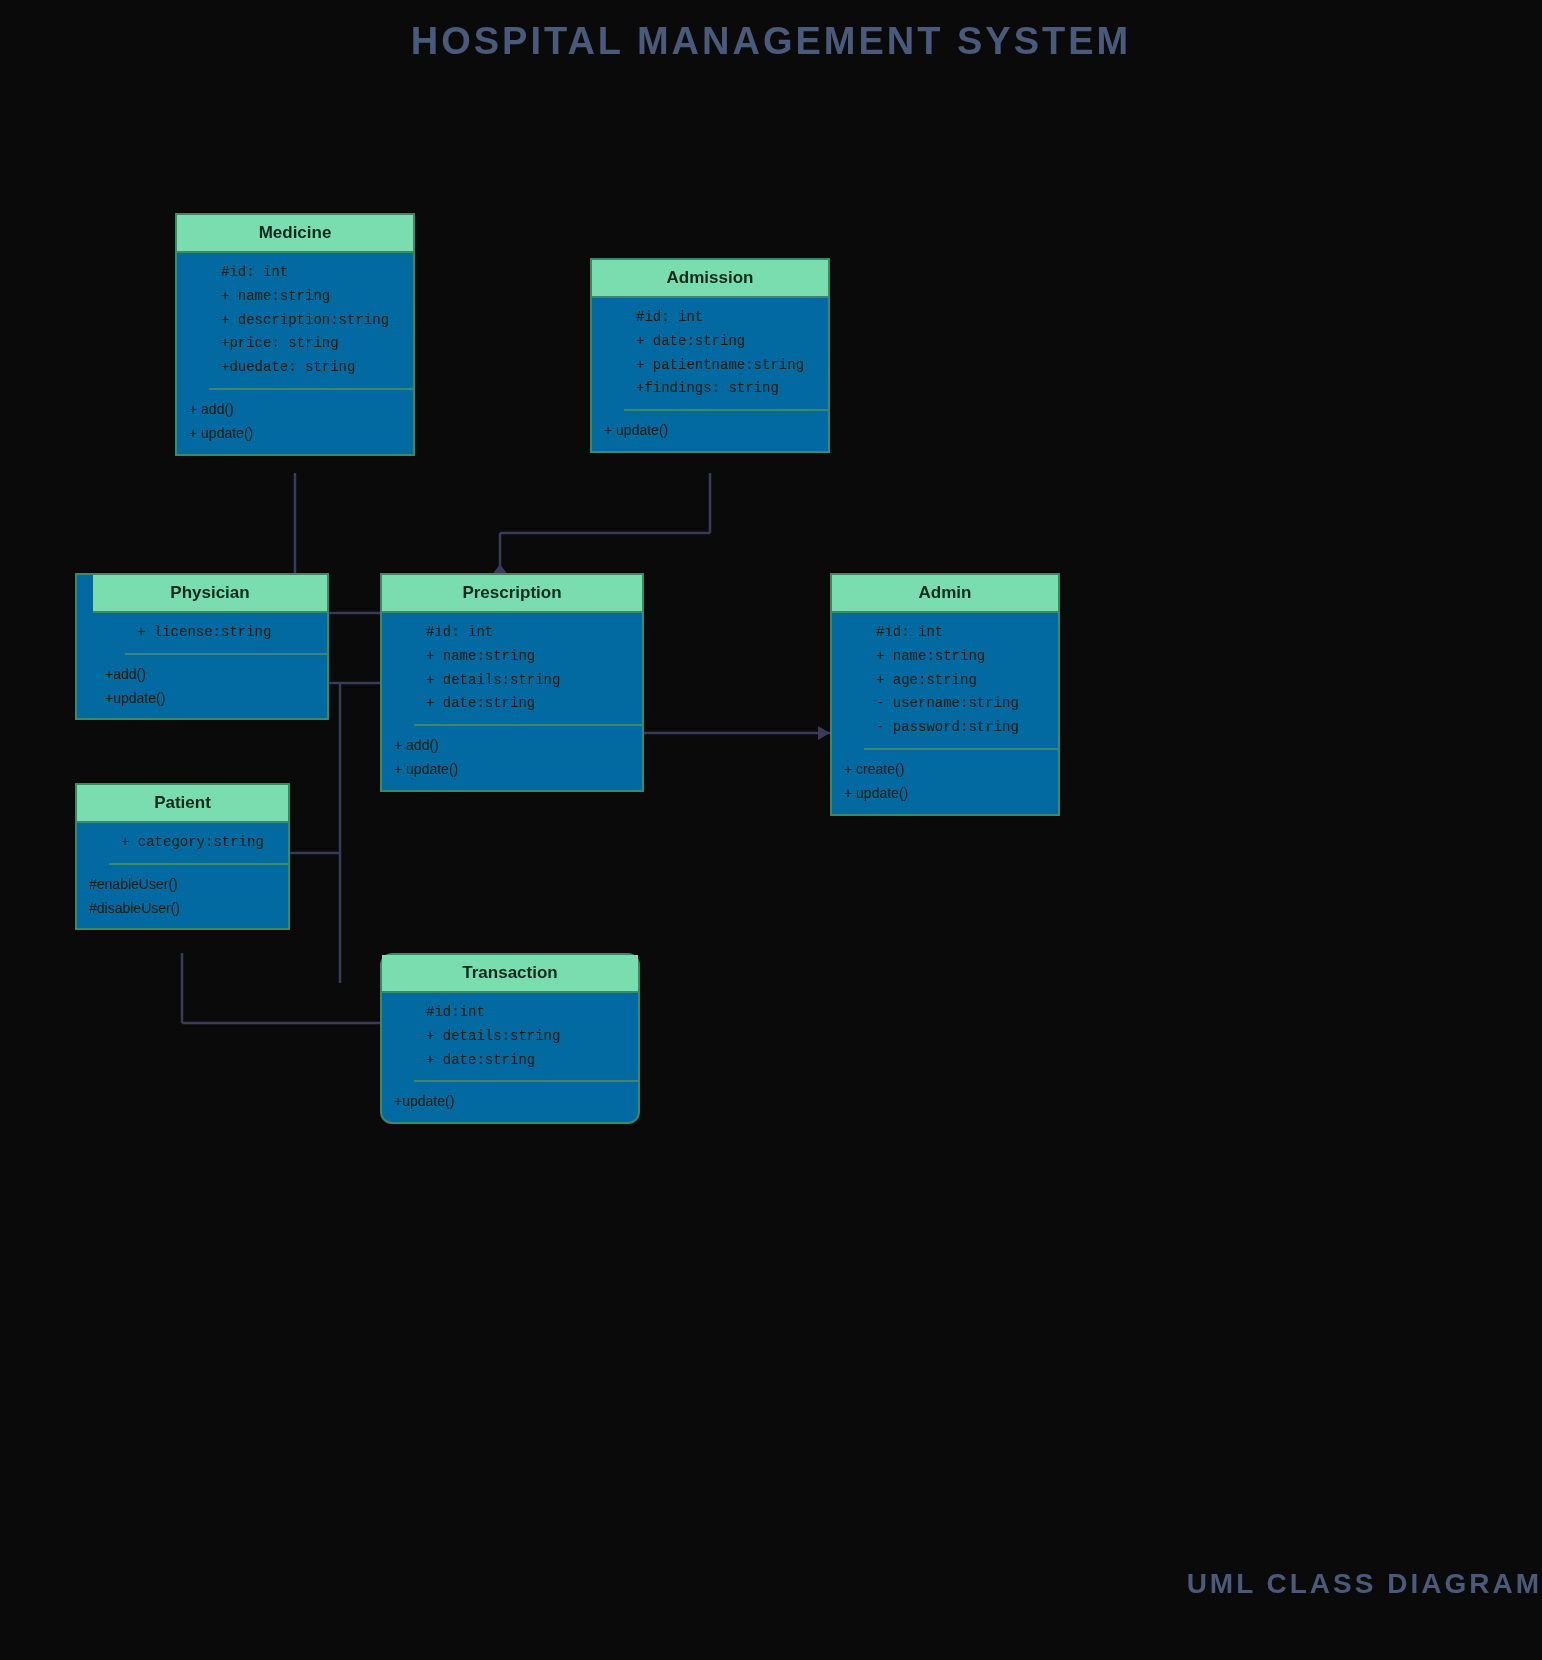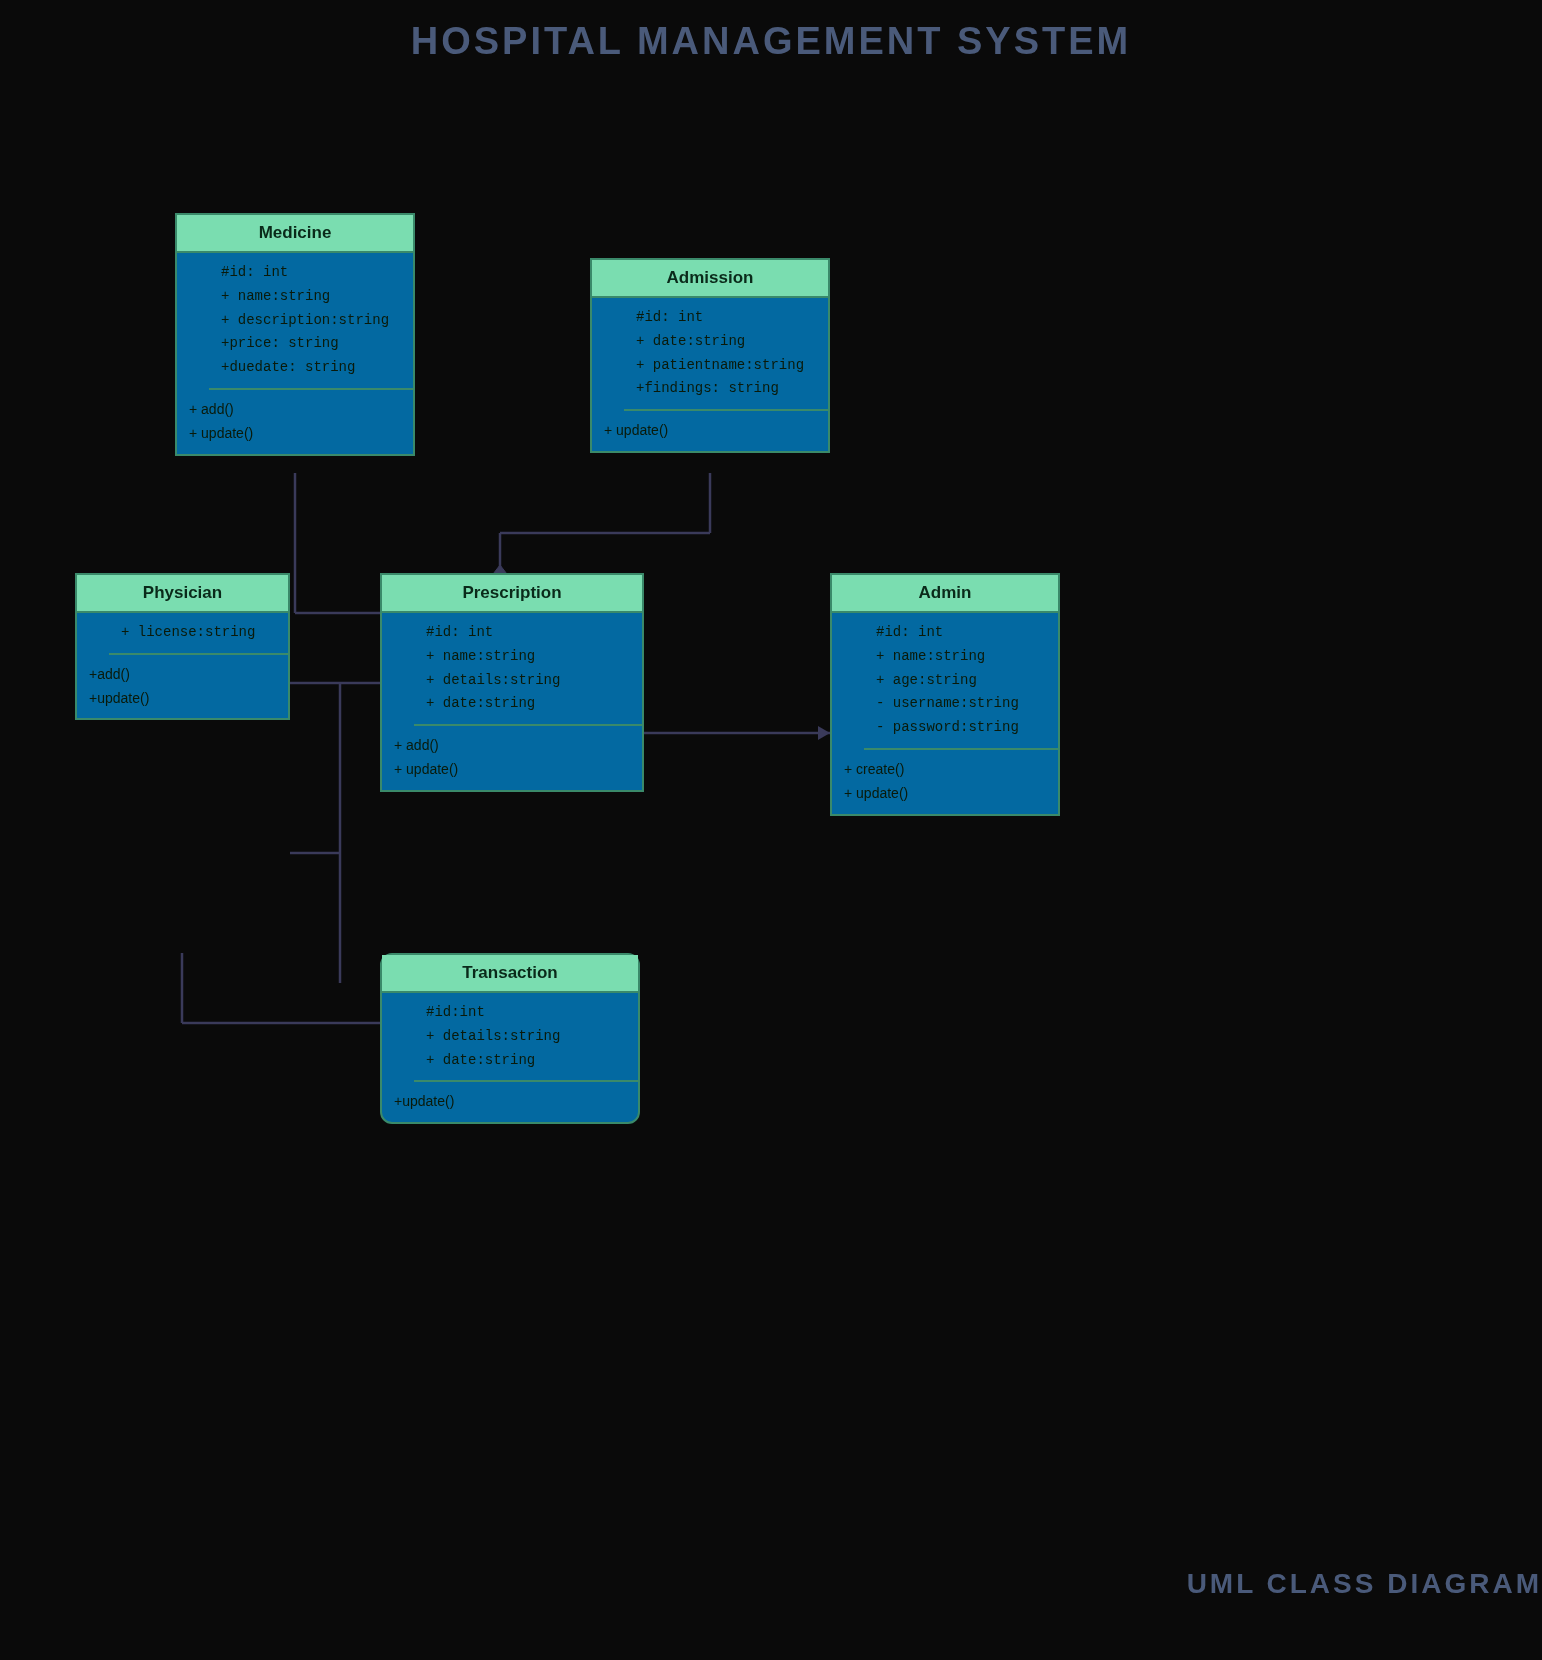--- a/index.html
+++ b/index.html
@@ -128,21 +128,21 @@
       <div>#id: int</div>
       <div>+ date:string</div>
       <div>+ patientname:string</div>
       <div>+findings: string</div>
     </div>
     <div class="class-methods">
       <div>+ update()</div>
     </div>
   </div>
 
-  <div class="uml-class" style="left:75px; top:490px; width:215px;">
+  <div class="uml-class" style="left:75px; top:490px; width:254px;padding-left:16px;">
     <div class="class-name">Physician</div>
     <div class="class-attrs">
       <div>+ license:string</div>
     </div>
     <div class="class-methods">
       <div>+add()</div>
       <div>+update()</div>
     </div>
   </div>
 
@@ -168,20 +168,30 @@
       <div>+ age:string</div>
       <div>- username:string</div>
       <div>- password:string</div>
     </div>
     <div class="class-methods">
       <div>+ create()</div>
       <div>+ update()</div>
     </div>
   </div>
 
+  <div class="uml-class" style="left:75px; top:700px; width:215px;">
+    <div class="class-name">Patient</div>
+    <div class="class-attrs">
+      <div>+ category:string</div>
+    </div>
+    <div class="class-methods">
+      <div>#enableUser()</div>
+      <div>#disableUser()</div>
+    </div>
+  </div>
 
   <div class="uml-class" style="left:380px; top:870px; width:260px;border-radius:12px;">
     <div class="class-name">Transaction</div>
     <div class="class-attrs">
       <div>#id:int</div>
       <div>+ details:string</div>
       <div>+ date:string</div>
     </div>
     <div class="class-methods">
       <div>+update()</div>

